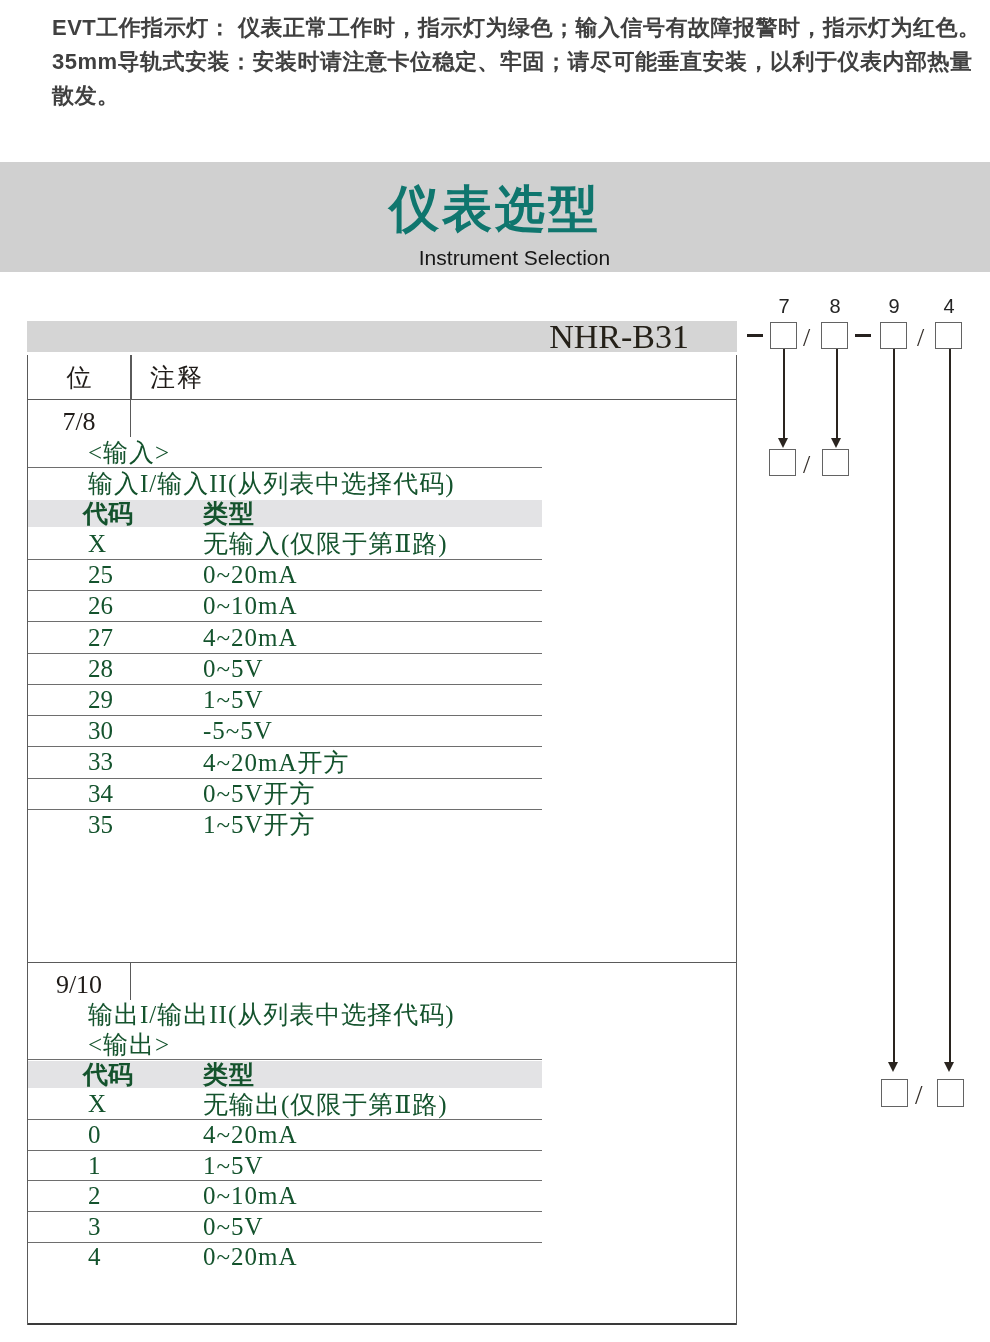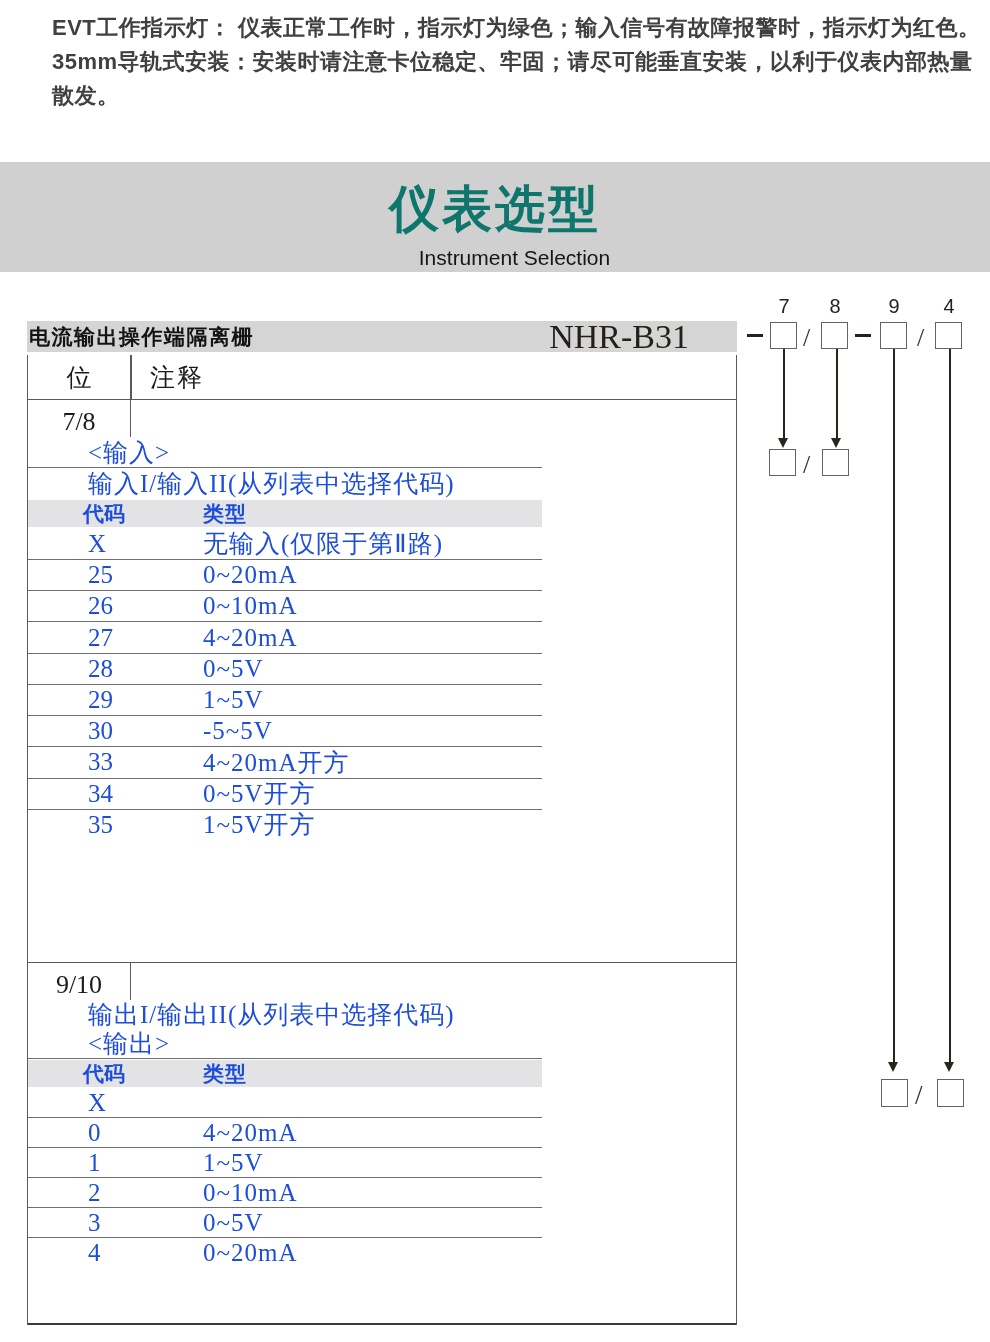--- a/index.html
+++ b/index.html
@@ -37,26 +37,26 @@
   .th-note{width:91px;border-left:1px solid var(--line);display:flex;align-items:center;justify-content:center;letter-spacing:2px;}
 
   .section{display:flex;border-bottom:1px solid var(--line);flex-direction:column;}
   .section.last{border-bottom-width:2px;border-bottom-color:#3a3a3a;}
   .pos-cell{width:103px;border-right:1px solid var(--line);display:flex;
             justify-content:center;align-items:flex-start;padding-top:7px;font-size:26px;}
   .spec-col{width:514px;display:flex;flex-direction:column;}
   .note-cell{width:91px;border-left:1px solid var(--line);}
 
   .srow{flex:1;display:flex;align-items:center;padding-left:60px;font-size:25px;
-        letter-spacing:1px;color:#1d4ed8;min-height:0;font-family:Liberation Serif, serif;}
+        letter-spacing:1px;color:#14532d;min-height:0;}
   .srow .code{width:115px;flex-shrink:0;letter-spacing:0;}
   .hline{border-bottom:1px solid #6e6e6e;}
   .codehdr{padding:0;}
   .code-bar{height:27px;width:100%;background:var(--code_bar_bg);display:flex;
-            align-items:center;padding-left:55px;font-weight:bold;font-size:21px;}
+            align-items:center;padding-left:55px;font-weight:bold;font-size:25px;}
   .code-bar .code{width:120px;flex-shrink:0;}
 
   
   .digit{position:absolute;width:30px;text-align:center;font-size:20px;color:#242424;top:295px;}
   .selbox{position:absolute;width:27px;height:27px;border:1.5px solid #636363;background:#fff;}
   .dash{position:absolute;width:16px;height:3px;background:#26211e;}
   .slash{position:absolute;font-size:26px;color:#332d28;font-family:"Liberation Serif",serif;}
   .vline{position:absolute;width:1.5px;background:#2a241f;}
   .ahead{position:absolute;width:0;height:0;border-left:5px solid transparent;
          border-right:5px solid transparent;border-top:10px solid #2a241f;}
@@ -69,21 +69,20 @@
   <div>35mm导轨式安装：安装时请注意卡位稳定、牢固；请尽可能垂直安装，以利于仪表内部热量散发。</div>
 </div>
 
 <div class="banner">
   <div class="banner-title">仪表选型</div>
   <div class="banner-sub">Instrument Selection</div>
 </div>
 
 <div class="sel-table">
   <div class="product-bar">
-    <span class="product-name">电流输出操作端隔离栅</span>
     <span class="product-model">NHR-B31</span>
   </div>
   <div class="tbody">
     <div class="thead">
       <div class="th-pos">位</div>
       <div class="th-note">注释</div>
     </div>
 
     <div class="section" style="height:563px;">
       <div class="pos-cell">7/8</div>
@@ -146,20 +145,21 @@
         <div class="srow">输出I/输出II(从列表中选择代码)</div>
         <div class="srow hline">&lt;输出&gt;</div>
         <div class="srow codehdr">
           <div class="code-bar">
             <span class="code">代码</span>
             <span class="type">类型</span>
           </div>
         </div>
       <div class="srow code-row hline">
     <span class="code">X</span>
+    <span class="type">无输出(仅限于第Ⅱ路)</span>
   </div>
           <div class="srow code-row hline">
     <span class="code">0</span>
     <span class="type">4~20mA</span>
   </div>
           <div class="srow code-row hline">
     <span class="code">1</span>
     <span class="type">1~5V</span>
   </div>
           <div class="srow code-row hline">

